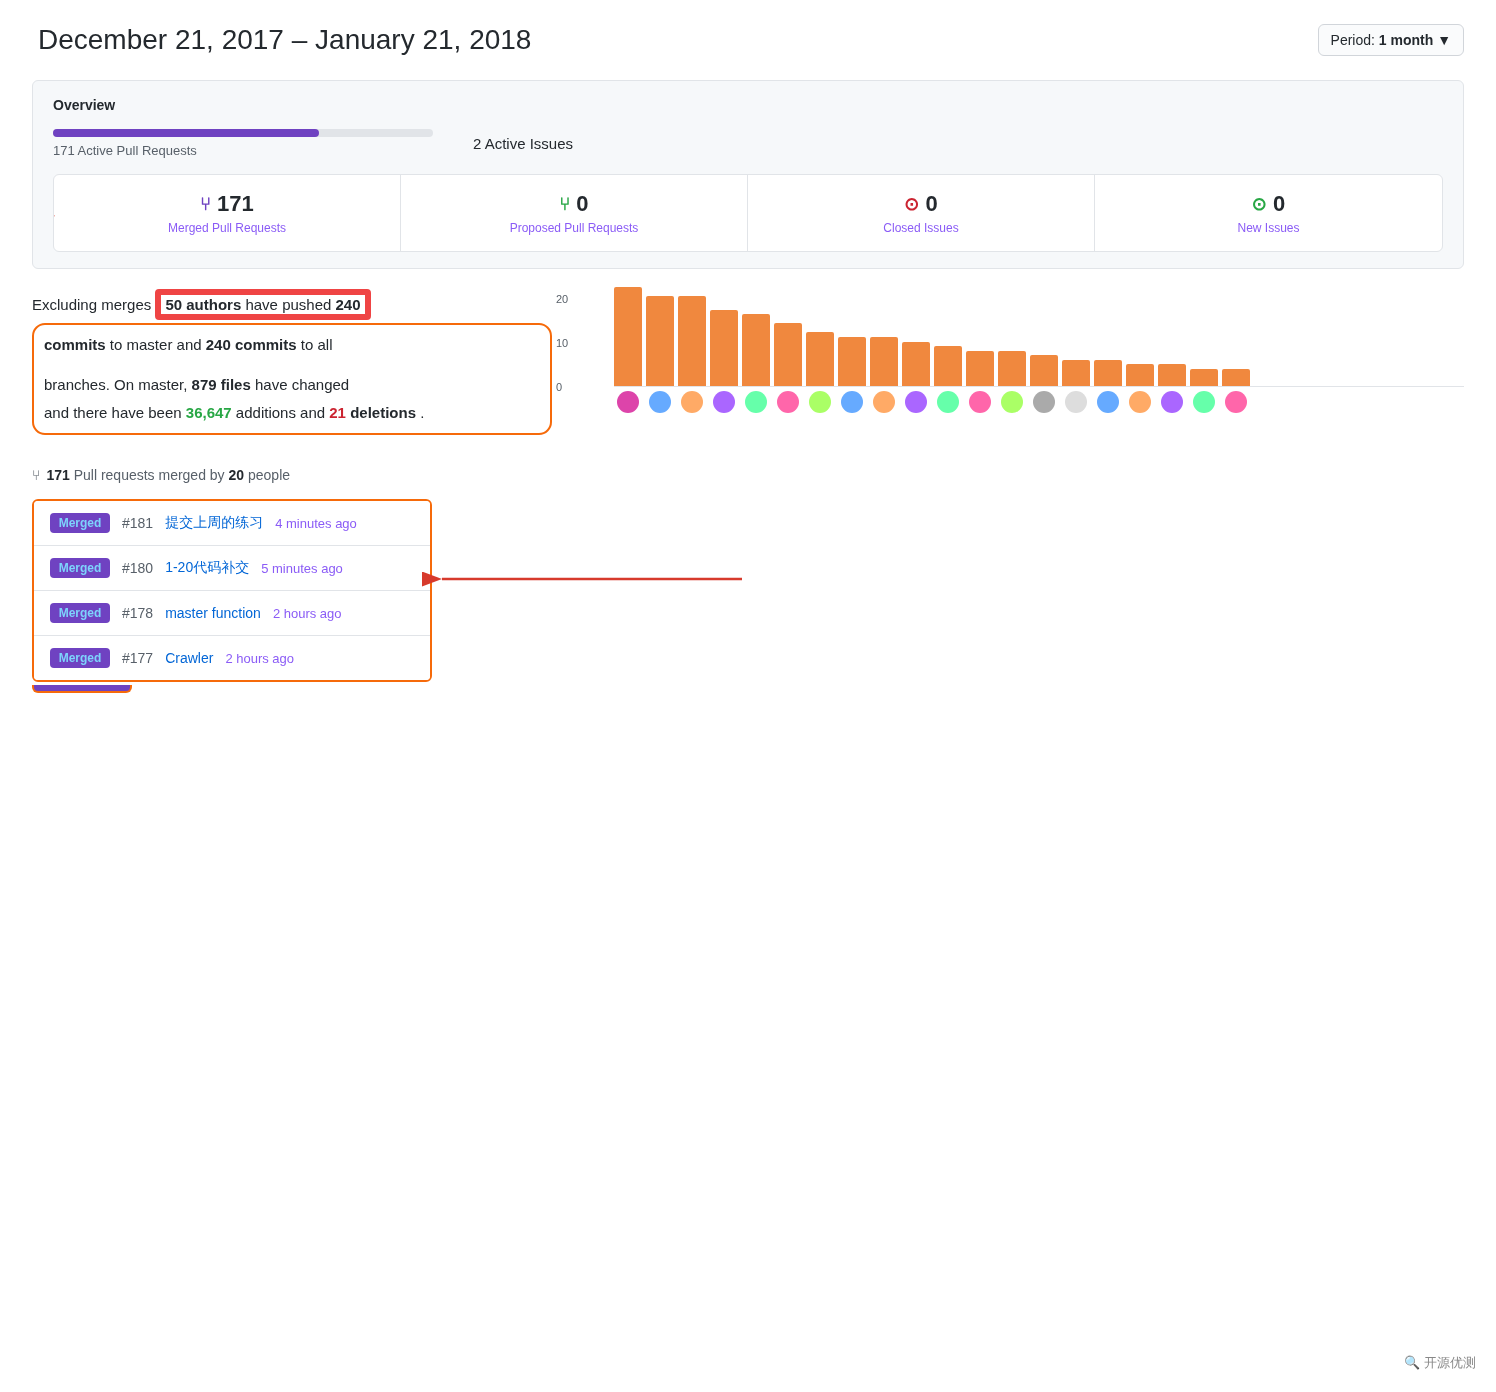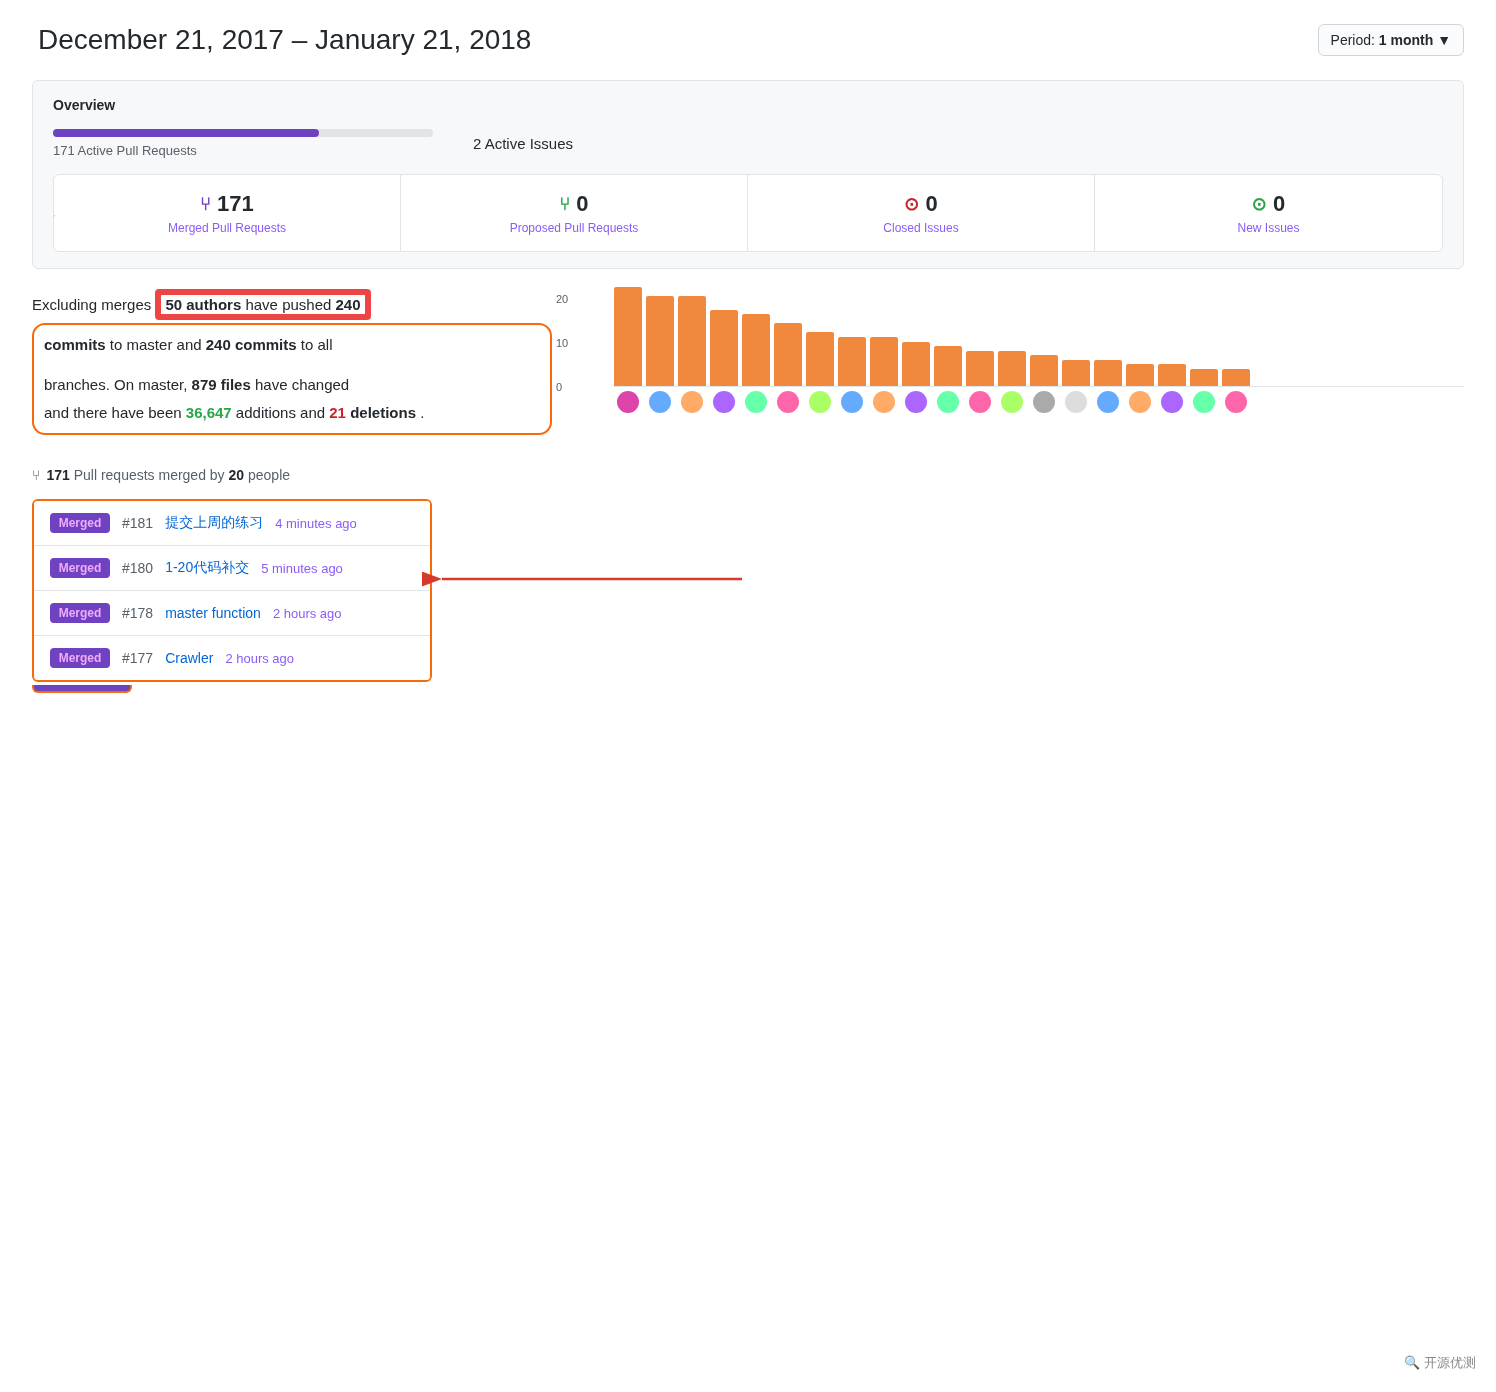--- a/index.html
+++ b/index.html
@@ -192,21 +192,21 @@
       display: flex;
       align-items: center;
       gap: 12px;
       padding: 12px 16px;
       border-bottom: 1px solid #e1e4e8;
       background: #fff;
     }
     .pr-item:last-child { border-bottom: none; }
     .pr-badge {
       background: #6f42c1;
-      color: #f0abfc;
+      color: #7dd3fc;
       font-size: 12px;
       font-weight: 600;
       padding: 3px 8px;
       border-radius: 4px;
       min-width: 60px;
       text-align: center;
     }
     .pr-number {
       color: #586069;
       font-size: 14px;

